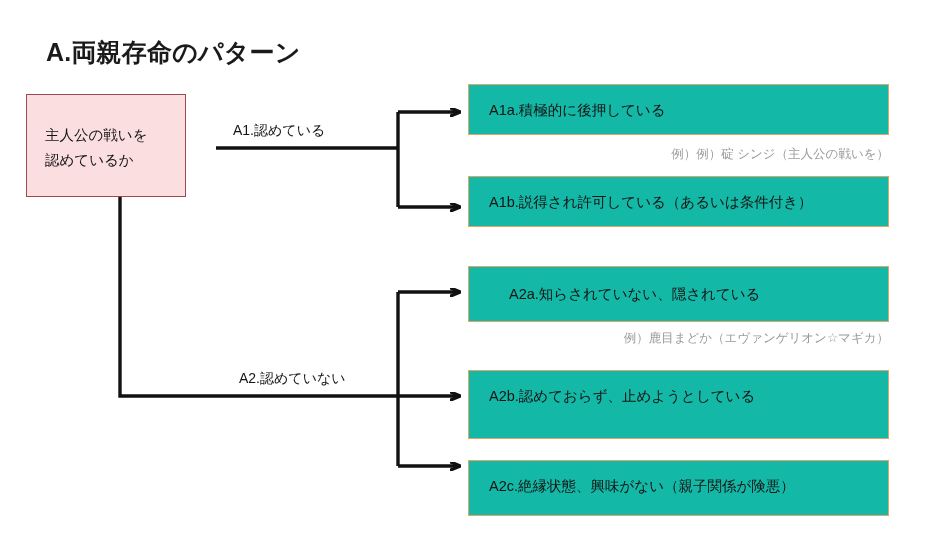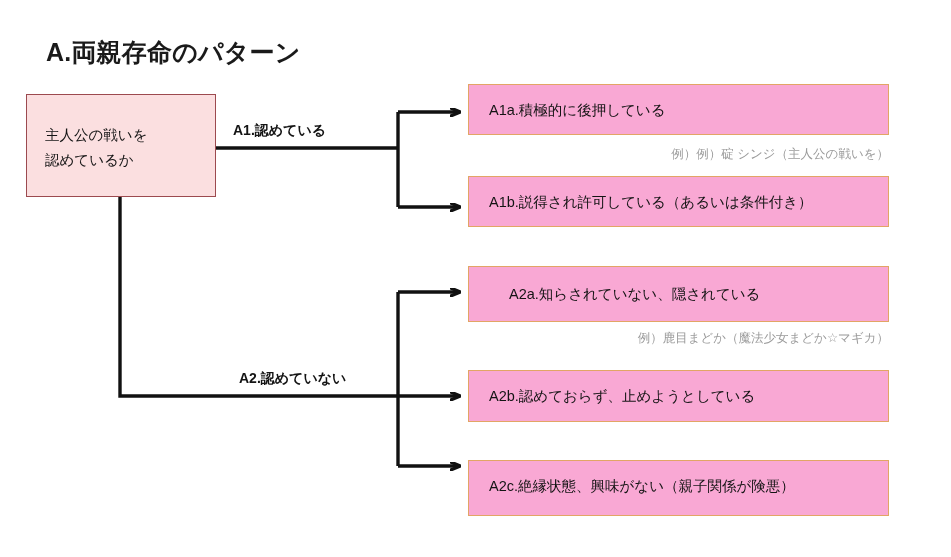--- a/index.html
+++ b/index.html
@@ -36,41 +36,41 @@
     color: #1a1a1a;
     letter-spacing: 0.2px;
     white-space: nowrap;
     margin-left: 16px;
   }
 
   .root-node {
     position: absolute;
     left: 26px;
     top: 94px;
-    width: 190px;
+    width: 160px;
     height: 103px;
     background: #fbdfe0;
     border: 1.6px solid #9c4a4f;
     box-sizing: border-box;
   }
   .root-node .root-text {
     position: absolute;
     left: 18px;
     top: 28px;
     font-size: 14.5px;
     line-height: 25px;
     color: #141414;
     white-space: pre-line;
   }
 
   .leaf-node {
     position: absolute;
     left: 468px;
     width: 421px;
-    background: #f9a8d4;
+    background: #14b8a6;
     border: 1.2px solid #e2a565;
     box-sizing: border-box;
   }
   .leaf-node .leaf-text {
     position: absolute;
     left: 20px;
     font-size: 14.5px;
     color: #141414;
     white-space: nowrap;
   }
@@ -84,21 +84,20 @@
     text-align: right;
   }
 
   .edge-label {
     position: absolute;
     font-size: 14px;
     color: #141414;
     background: #ffffff;
     white-space: nowrap;
     padding: 0 3px;
-    font-weight: bold;
   }
 </style>
 </head>
 <body>
 
 <div id="canvas">
 
   <div class="title">A.両親存命のパターン</div>
 
   <svg id="edges" viewBox="0 0 951 557" width="951" height="557">
@@ -140,23 +139,23 @@
   </div>
   <div class="example-note" style="top:146px;">例）例）碇 シンジ（主人公の戦いを）</div>
 
   <div class="leaf-node" style="top:176px; height:51px;">
     <div class="leaf-text" style="top:16px;">A1b.説得され許可している（あるいは条件付き）</div>
   </div>
 
   <div class="leaf-node" style="top:266px; height:56px;">
     <div class="leaf-text" style="top:18px;margin-left:20px;">A2a.知らされていない、隠されている</div>
   </div>
-  <div class="example-note" style="top:330px;">例）鹿目まどか（魔法少女まどか☆マギカ）</div>
+  <div class="example-note" style="top:330px;">例）鹿目まどか（エヴァンゲリオン☆マギカ）</div>
 
-  <div class="leaf-node" style="top:370px; height:52px;">
+  <div class="leaf-node" style="top:370px; height:69px;">
     <div class="leaf-text" style="top:16px;">A2b.認めておらず、止めようとしている</div>
   </div>
 
   <div class="leaf-node" style="top:444px; height:56px;margin-top:16px;">
     <div class="leaf-text" style="top:16px;">A2c.絶縁状態、興味がない（親子関係が険悪）</div>
   </div>
 
 </div>
 
 </body></html>

